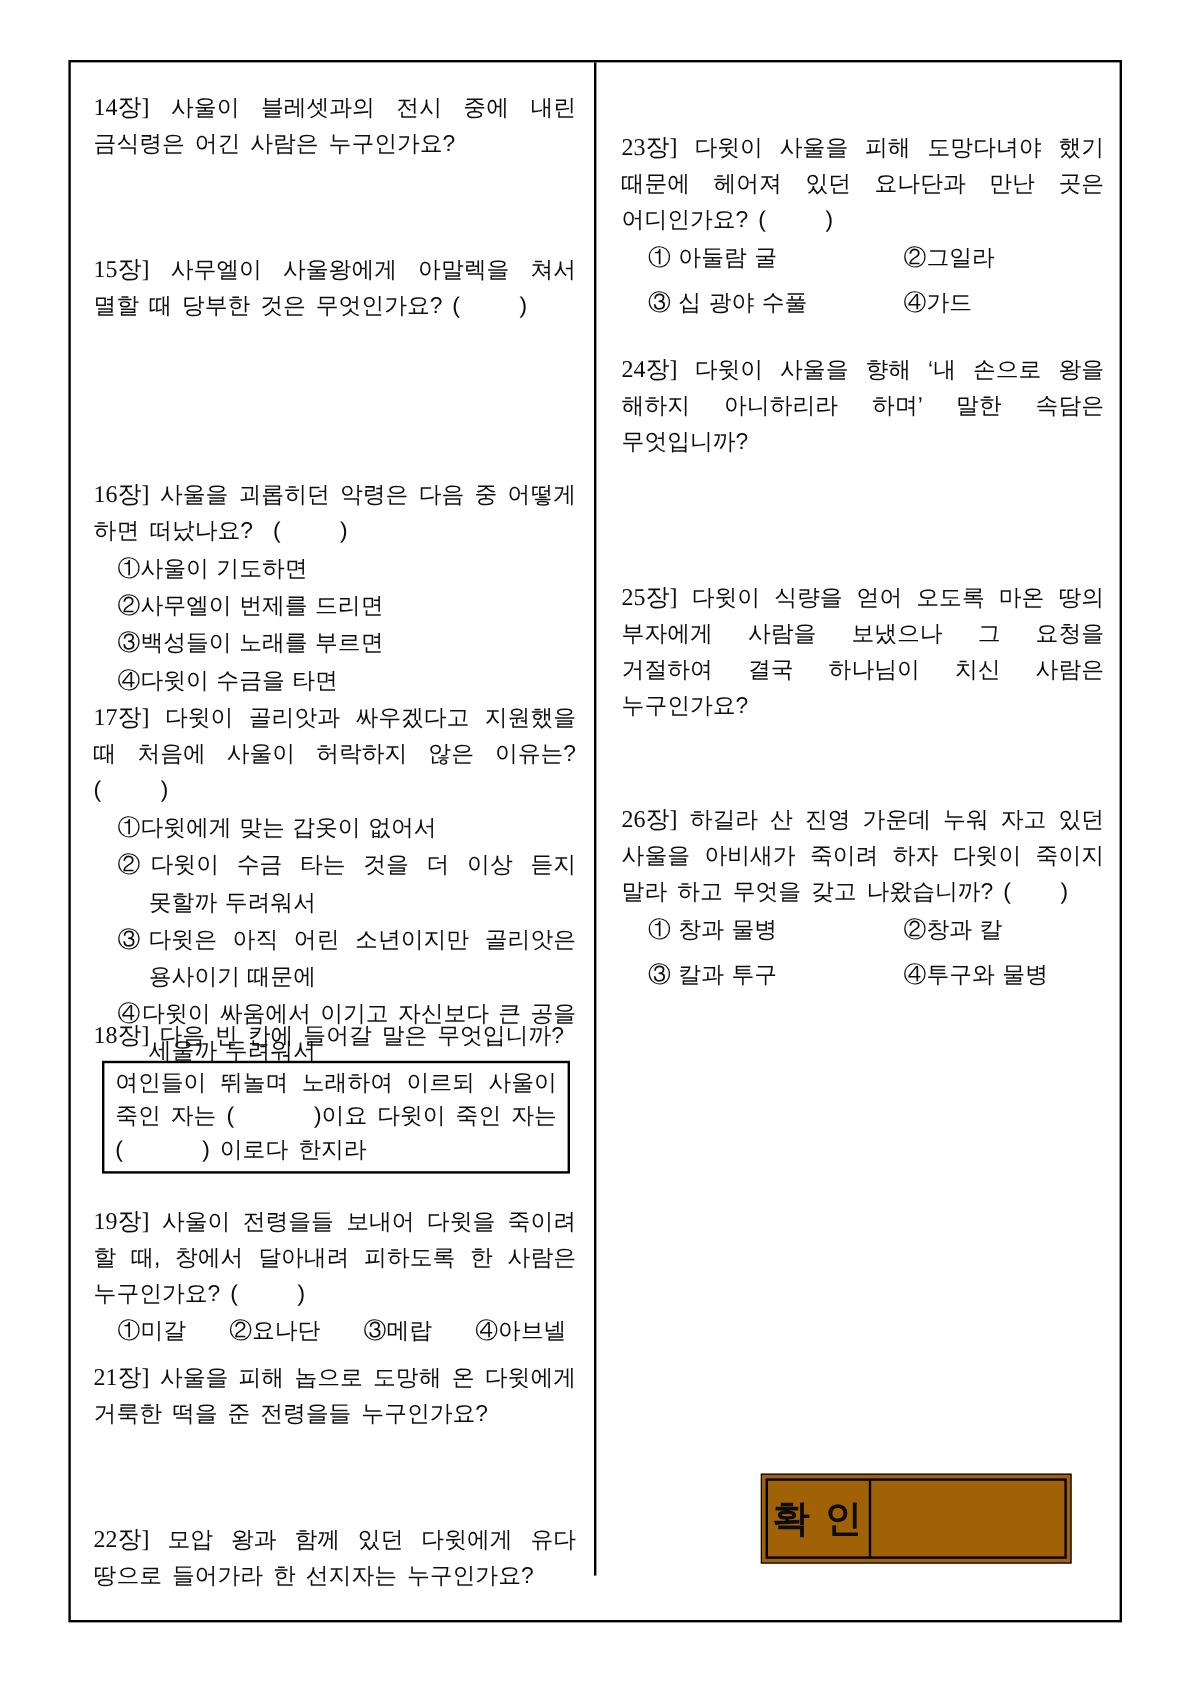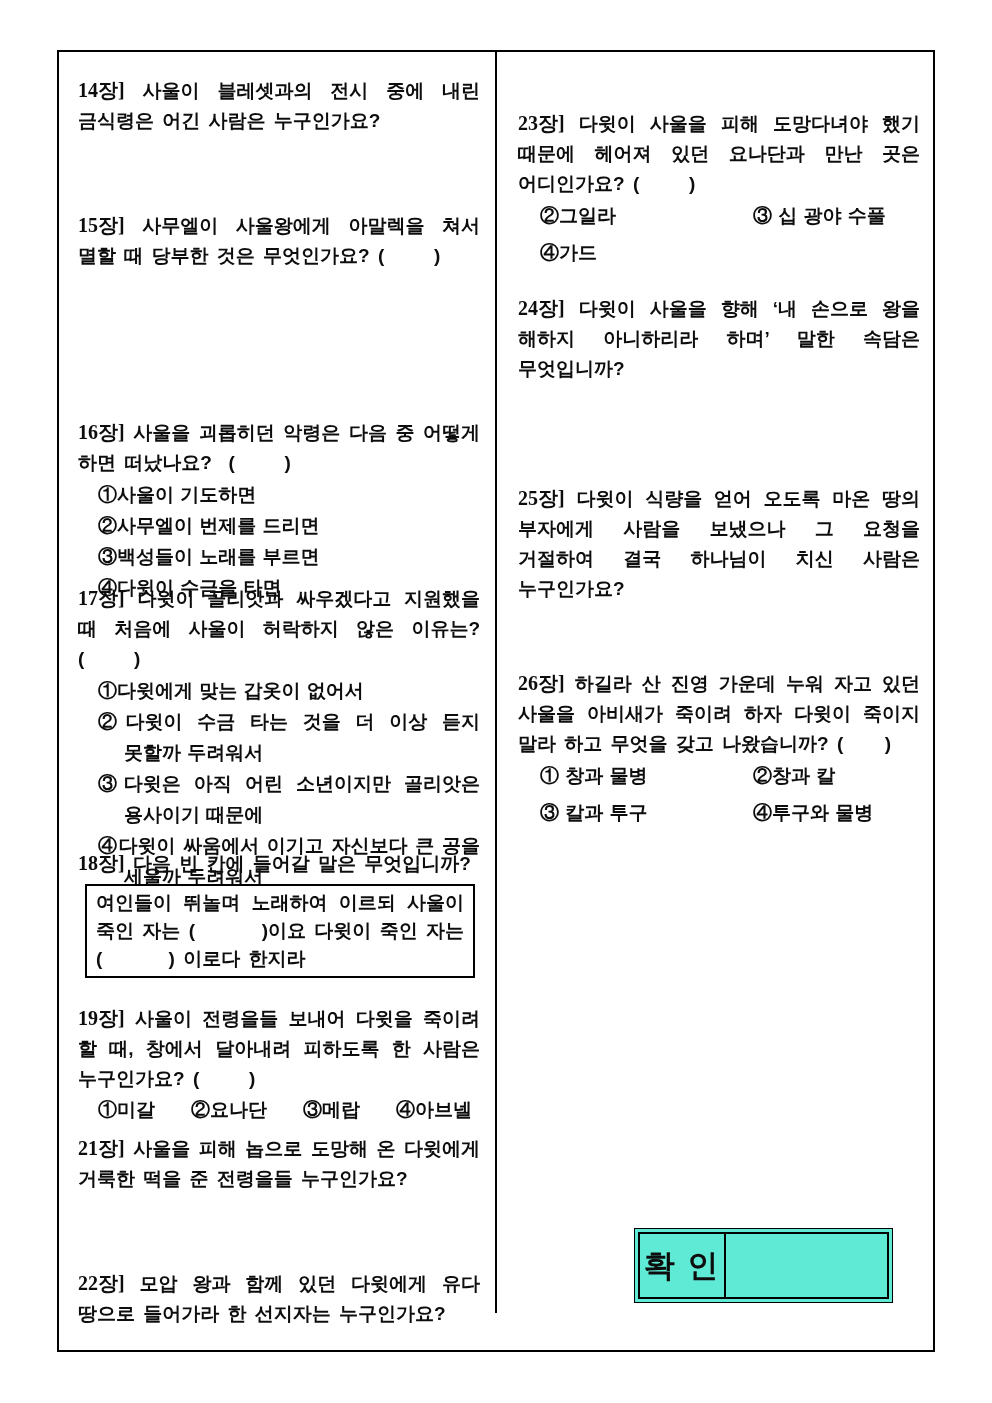--- a/index.html
+++ b/index.html
@@ -13,21 +13,21 @@
     position: absolute; left: 57px; top: 50px;
     width: 878px; height: 1302px;
     border: 2px solid #000;
   }
   .divider {
     position: absolute; left: 436px; top: 0;
     width: 2px; height: 1261px; background: #000;
   }
   .question {
     position: absolute; width: 402px;
-    font-weight: bold; font-size: 19px; line-height: 30px;
+    font-weight: normal; font-size: 19px; line-height: 30px;
     text-align: justify; word-break: keep-all; word-spacing: 3px;
   }
   .col-left  { left: 19px; }
   .col-right { left: 459px; margin-top: 33px; }
   .qnum { font-family: "Liberation Serif", serif; font-size: 20px; }
   .options { margin-left: 20px; margin-top: 1px; word-spacing: 1px; }
   .option { padding-left: 26px; text-indent: -26px; text-align: justify; line-height: 31px; }
   .options-inline {
     display: flex; gap: 36px; margin-left: 20px; margin-top: 1px;
     word-spacing: 1px; text-align: left;
@@ -36,21 +36,21 @@
     display: grid; grid-template-columns: 213px 1fr; row-gap: 7px;
     margin-left: 22px; margin-top: 2px; word-spacing: 1px; text-align: left;
   }
   .quote-box {
     border: 2px solid #000; margin-left: 7px; margin-top: 5px;
     width: 390px; padding: 3px 9px; line-height: 28px;
   }
   .confirm-box {
     position: absolute; left: 575px; top: 1176px;
     width: 259px; height: 75px;
-    border: 1px solid #000; padding: 3px; background: #5eead4;
+    border: 1px solid #000; padding: 3px; background: #a16207;
   }
   .confirm-inner { border: 2px solid #000; height: 100%; display: flex; }
   .confirm-label {
     width: 86px; border-right: 2px solid #000;
     display: flex; align-items: center; justify-content: center;
     font-size: 31px; font-weight: bold; letter-spacing: 2px;
   }
   .confirm-blank { flex: 1; }
 </style>
 </head>
@@ -60,21 +60,21 @@
   <div class="divider"></div>
 
   <div class="question col-left" style="top:23px">
     <p><span class="qnum">14장]</span> <span>사울이 블레셋과의 전시 중에 내린 금식령은 어긴 사람은 누구인가요?</span></p>
   </div>
 
   <div class="question col-left" style="top:158px">
     <p><span class="qnum">15장]</span> <span>사무엘이 사울왕에게 아말렉을 쳐서 멸할 때 당부한 것은 무엇인가요? (&nbsp;&nbsp;&nbsp;&nbsp;&nbsp;&nbsp;)</span></p>
   </div>
 
-  <div class="question col-left" style="top:365px">
+  <div class="question col-left" style="top:345px">
     <p><span class="qnum">16장]</span> <span>사울을 괴롭히던 악령은 다음 중 어떻게 하면 떠났나요?&nbsp;&nbsp;(&nbsp;&nbsp;&nbsp;&nbsp;&nbsp;&nbsp;)</span></p>
     <div class="options">
       <div class="option">①사울이 기도하면</div>
       <div class="option">②사무엘이 번제를 드리면</div>
       <div class="option">③백성들이 노래를 부르면</div>
       <div class="option">④다윗이 수금을 타면</div>
     </div>
   </div>
 
   <div class="question col-left" style="top:531px">
@@ -108,20 +108,21 @@
     <p><span class="qnum">21장]</span> <span>사울을 피해 놉으로 도망해 온 다윗에게 거룩한 떡을 준 전령을들 누구인가요?</span></p>
   </div>
 
   <div class="question col-left" style="top:1216px">
     <p><span class="qnum">22장]</span> <span>모압 왕과 함께 있던 다윗에게 유다 땅으로 들어가라 한 선지자는 누구인가요?</span></p>
   </div>
 
   <div class="question col-right" style="top:23px">
     <p><span class="qnum">23장]</span> <span>다윗이 사울을 피해 도망다녀야 했기 때문에 헤어져 있던 요나단과 만난 곳은 어디인가요? (&nbsp;&nbsp;&nbsp;&nbsp;&nbsp;&nbsp;)</span></p>
     <div class="options-grid">
+      <span>① 아둘람 굴</span>
       <span>②그일라</span>
       <span>③ 십 광야 수풀</span>
       <span>④가드</span>
     </div>
   </div>
 
   <div class="question col-right" style="top:208px">
     <p><span class="qnum">24장]</span> <span>다윗이 사울을 향해 ‘내 손으로 왕을 해하지 아니하리라 하며’ 말한 속담은 무엇입니까?</span></p>
   </div>
 

